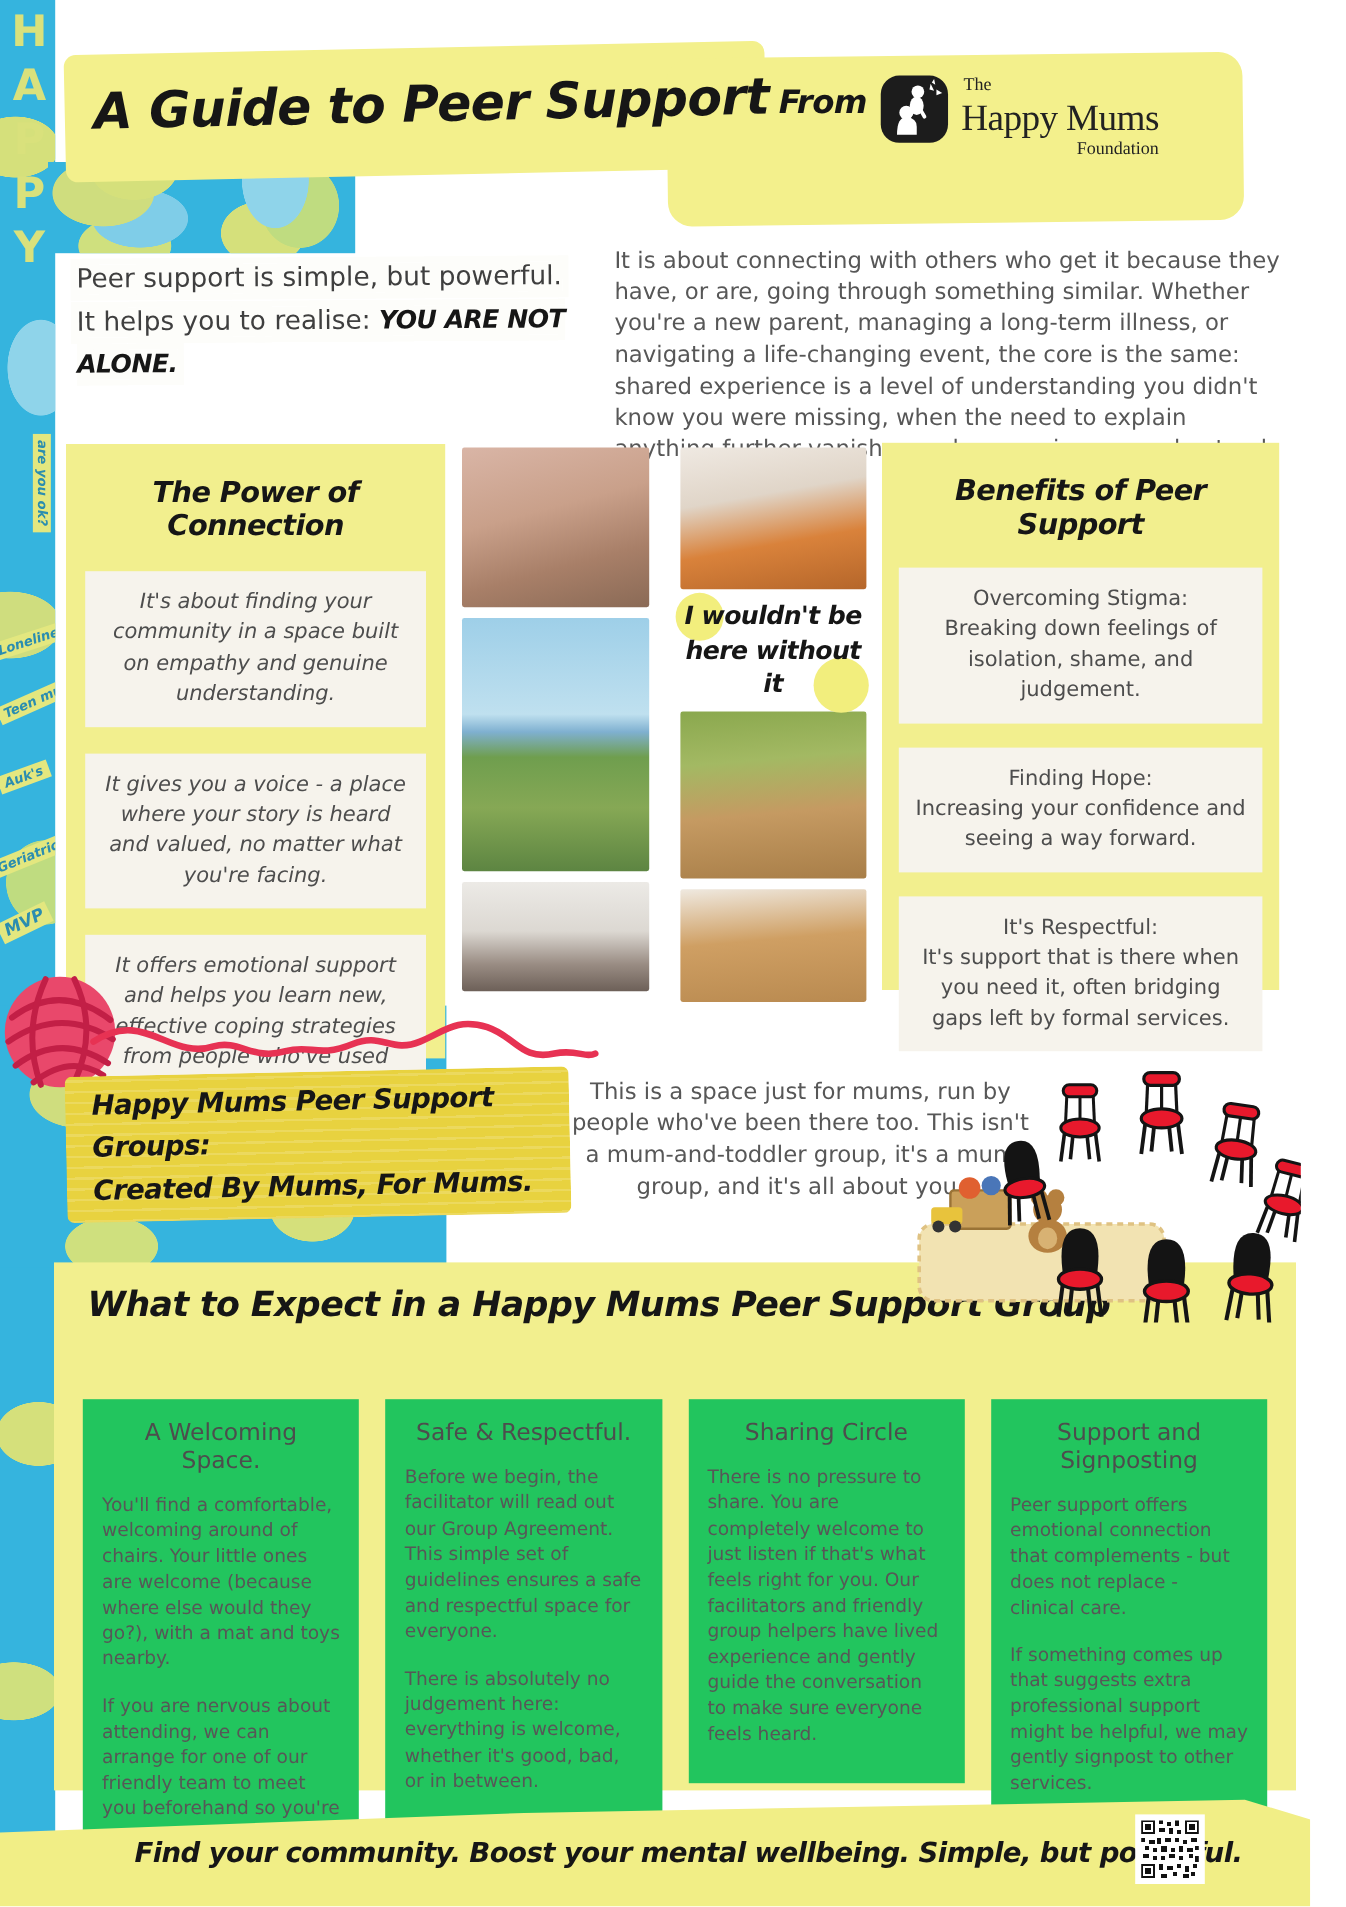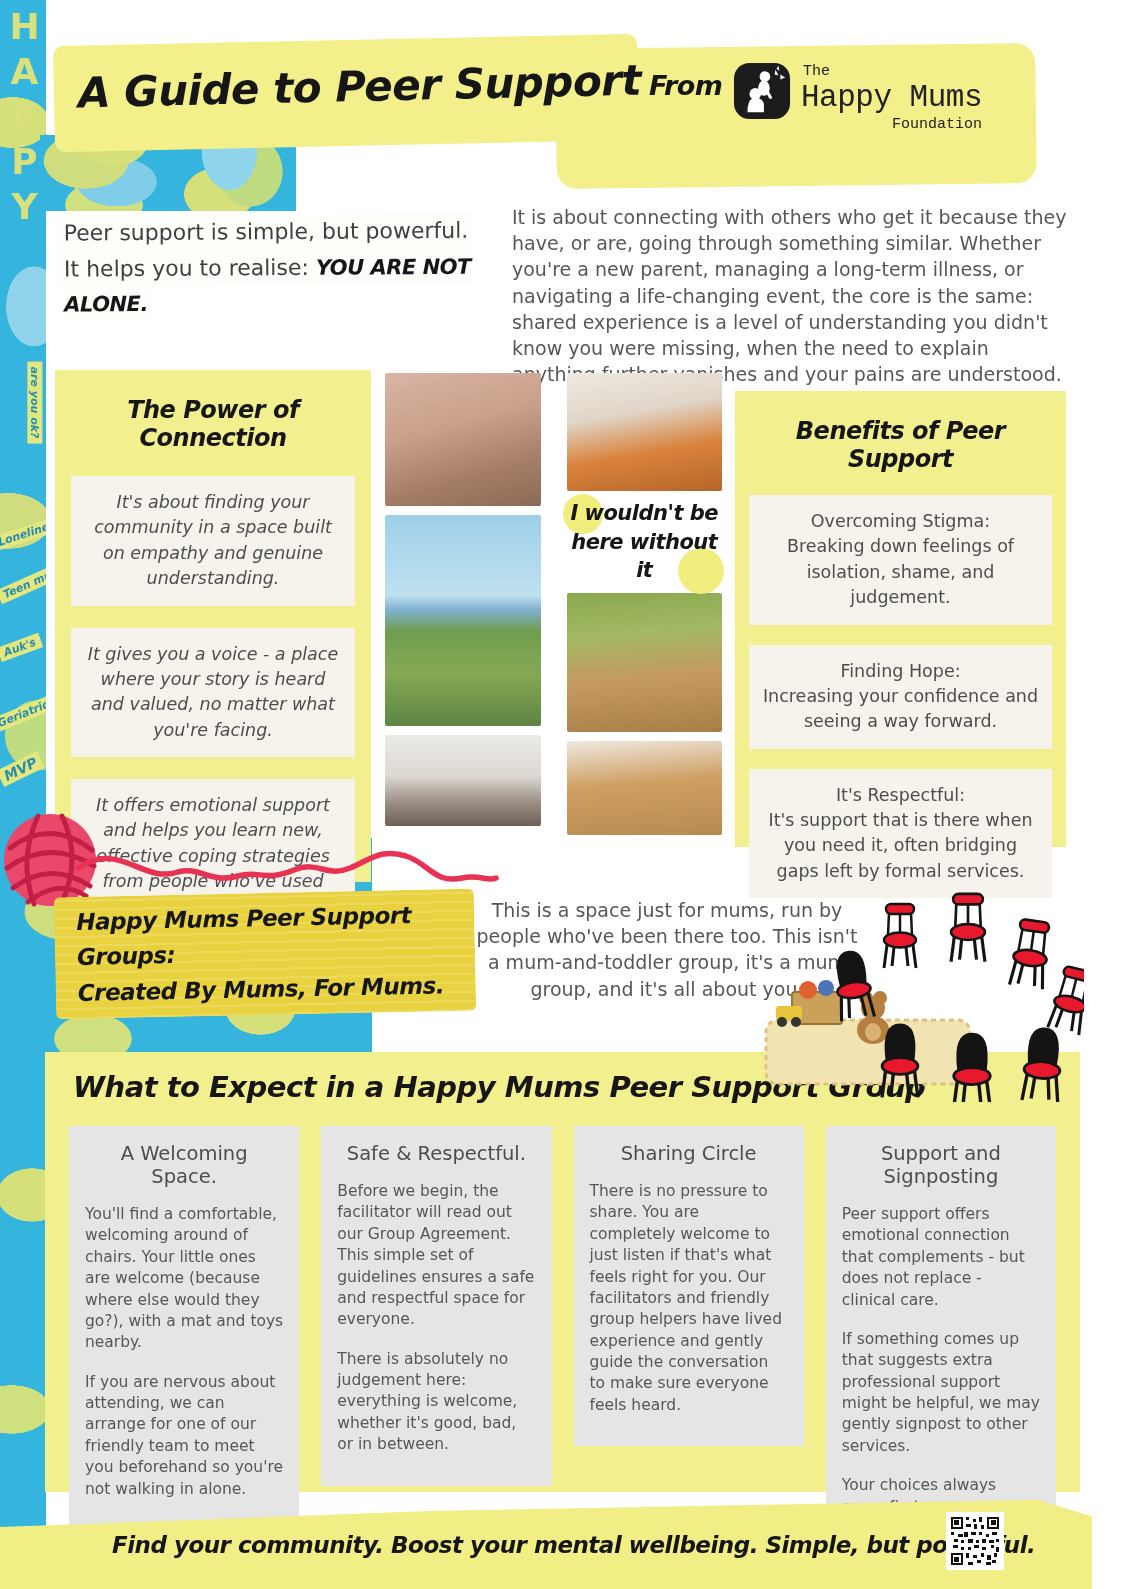--- a/index.html
+++ b/index.html
@@ -28,42 +28,42 @@
   .hand{font-family:"DejaVu Sans",sans-serif;font-weight:700;font-style:italic;
         color:#161616;letter-spacing:-0.5px;}
 
   
   .banner{position:absolute;background:#f3f08c;z-index:2;}
   #banner-left{left:54px;top:40px;width:584px;height:106px;border-radius:10px;transform:rotate(-1.2deg);}
   #banner-right{left:556px;top:46px;width:480px;height:140px;border-radius:20px;transform:rotate(-0.7deg);}
   #page-title{position:absolute;left:78px;top:62px;font-size:42px;z-index:3;transform:rotate(-1.3deg);white-space:nowrap;}
   #from-label{position:absolute;left:649px;top:70px;font-size:27px;z-index:3;}
   #logo{position:absolute;left:733px;top:62px;z-index:3;display:flex;gap:10px;align-items:flex-start;}
-  #logo-text{font-family:Liberation Mono, monospace;color:#222;line-height:1;}
+  #logo-text{font-family:Liberation Serif, serif;color:#222;line-height:1;}
   #logo-text .the{font-size:15px;margin:2px 0 3px 2px;}
   #logo-text .name{font-size:31px;letter-spacing:-0.5px;}
   #logo-text .sub{font-size:15px;text-align:right;margin-top:4px;}
 
   
   #intro-left{position:absolute;left:64px;top:214px;width:445px;z-index:2;transform:rotate(-0.4deg);
       font-size:22px;line-height:1.62;color:#3f3f3f;}
   #intro-left .hl{background:#fdfdfa;box-shadow:0 0 0 5px #fdfdfa;}
   #intro-left .hand{font-size:21px;}
   #intro-right{position:absolute;left:512px;top:204px;width:556px;z-index:2;
       font-size:19px;line-height:1.38;color:#575757;}
 
   
   .panel{position:absolute;background:#f2ef8e;z-index:2;}
   .panel h2{margin:0;text-align:center;font-size:24px;}
   .card{background:#f6f3ec;color:#4d4d4d;text-align:center;font-size:17.5px;line-height:1.45;
         padding:14px 12px;}
   #power-panel{left:55px;top:370px;width:316px;height:512px;padding:26px 16px 0;box-sizing:border-box;}
   #power-panel .card{margin-bottom:22px;font-style:italic;}
   #power-panel h2{margin-bottom:24px;}
-  #benefits-panel{left:735px;top:391px;width:331px;height:456px;padding:26px 14px 0;box-sizing:border-box;}
+  #benefits-panel{left:735px;top:369px;width:331px;height:456px;padding:26px 14px 0;box-sizing:border-box;}
   #benefits-panel h2{margin-bottom:22px;}
   #benefits-panel .card{margin-bottom:20px;}
   .card .card-title{display:block;}
 
   
   #photo-grid{position:absolute;left:385px;top:373px;width:337px;height:463px;z-index:2;
       display:flex;gap:26px;}
   .photo-col{flex:1;display:flex;flex-direction:column;gap:9px;}
   .photo{border-radius:2px;}
   #photo-staff-room{height:133px;background:linear-gradient(165deg,#d9b5a6 0%,#c9a08a 40%,#a87f68 70%,#8a6a56 100%);}
@@ -88,21 +88,21 @@
       border-radius:6px;transform:rotate(-1.2deg);display:flex;flex-direction:column;justify-content:center;padding-left:22px;box-sizing:border-box;}
   #groups-band .line{font-size:23px;line-height:1.55;}
   #groups-paragraph{position:absolute;left:468px;top:897px;width:398px;z-index:2;text-align:center;
       font-size:19px;line-height:1.38;color:#575757;}
   #chairs-svg{position:absolute;left:748px;top:878px;z-index:4;}
 
   
   #expect-panel{left:45px;top:1052px;width:1035px;height:440px;box-sizing:border-box;padding:18px 24px 0;}
   #expect-heading{font-size:29px;margin:0 0 22px 4px;}
   #expect-columns{display:flex;gap:22px;align-items:flex-start;}
-  .expect-col{flex:1;background:#e5e5e5;padding:16px 16px 30px;box-sizing:border-box;}
+  .expect-col{flex:1;background:#22c55e;padding:16px 16px 30px;box-sizing:border-box;margin-top:40px;}
   .expect-col h3{margin:0 0 16px;text-align:center;font-weight:400;font-size:19.5px;color:#4d4d4d;}
   .expect-col p{margin:0 0 18px;font-size:15.5px;line-height:1.38;color:#575757;}
   .expect-col p:last-child{margin-bottom:0;}
 
   
   #footer-band{position:absolute;left:0;top:1498px;width:1092px;height:91px;background:#f1ee86;z-index:3;
       clip-path:polygon(0 32%, 40% 14%, 95% 2%, 100% 20%, 100% 100%, 0 100%);}
   #footer-tagline{position:absolute;left:112px;top:1532px;width:830px;z-index:4;font-size:23px;white-space:nowrap;}
   #qr-box{position:absolute;left:946px;top:1512px;width:58px;height:58px;background:#ffffff;z-index:4;
       display:flex;align-items:center;justify-content:center;}

